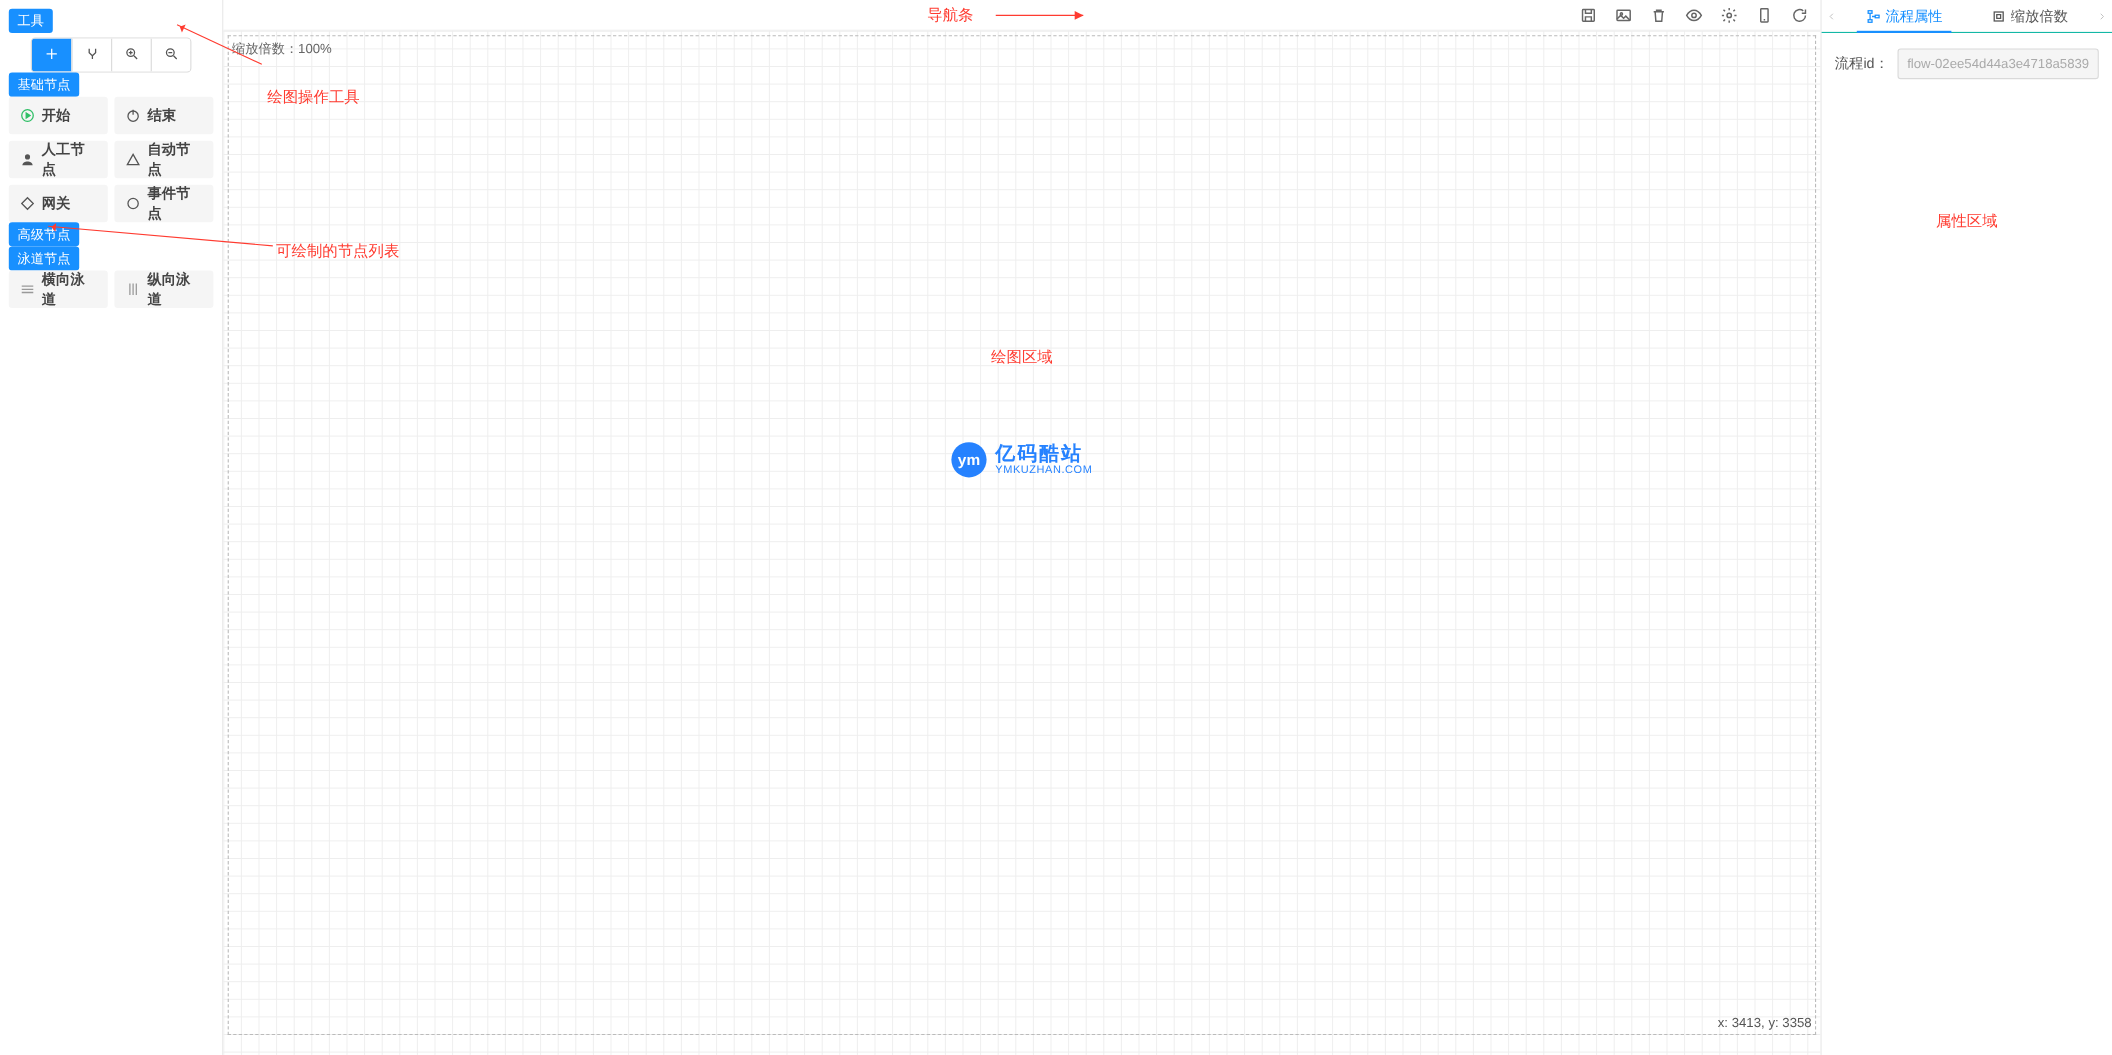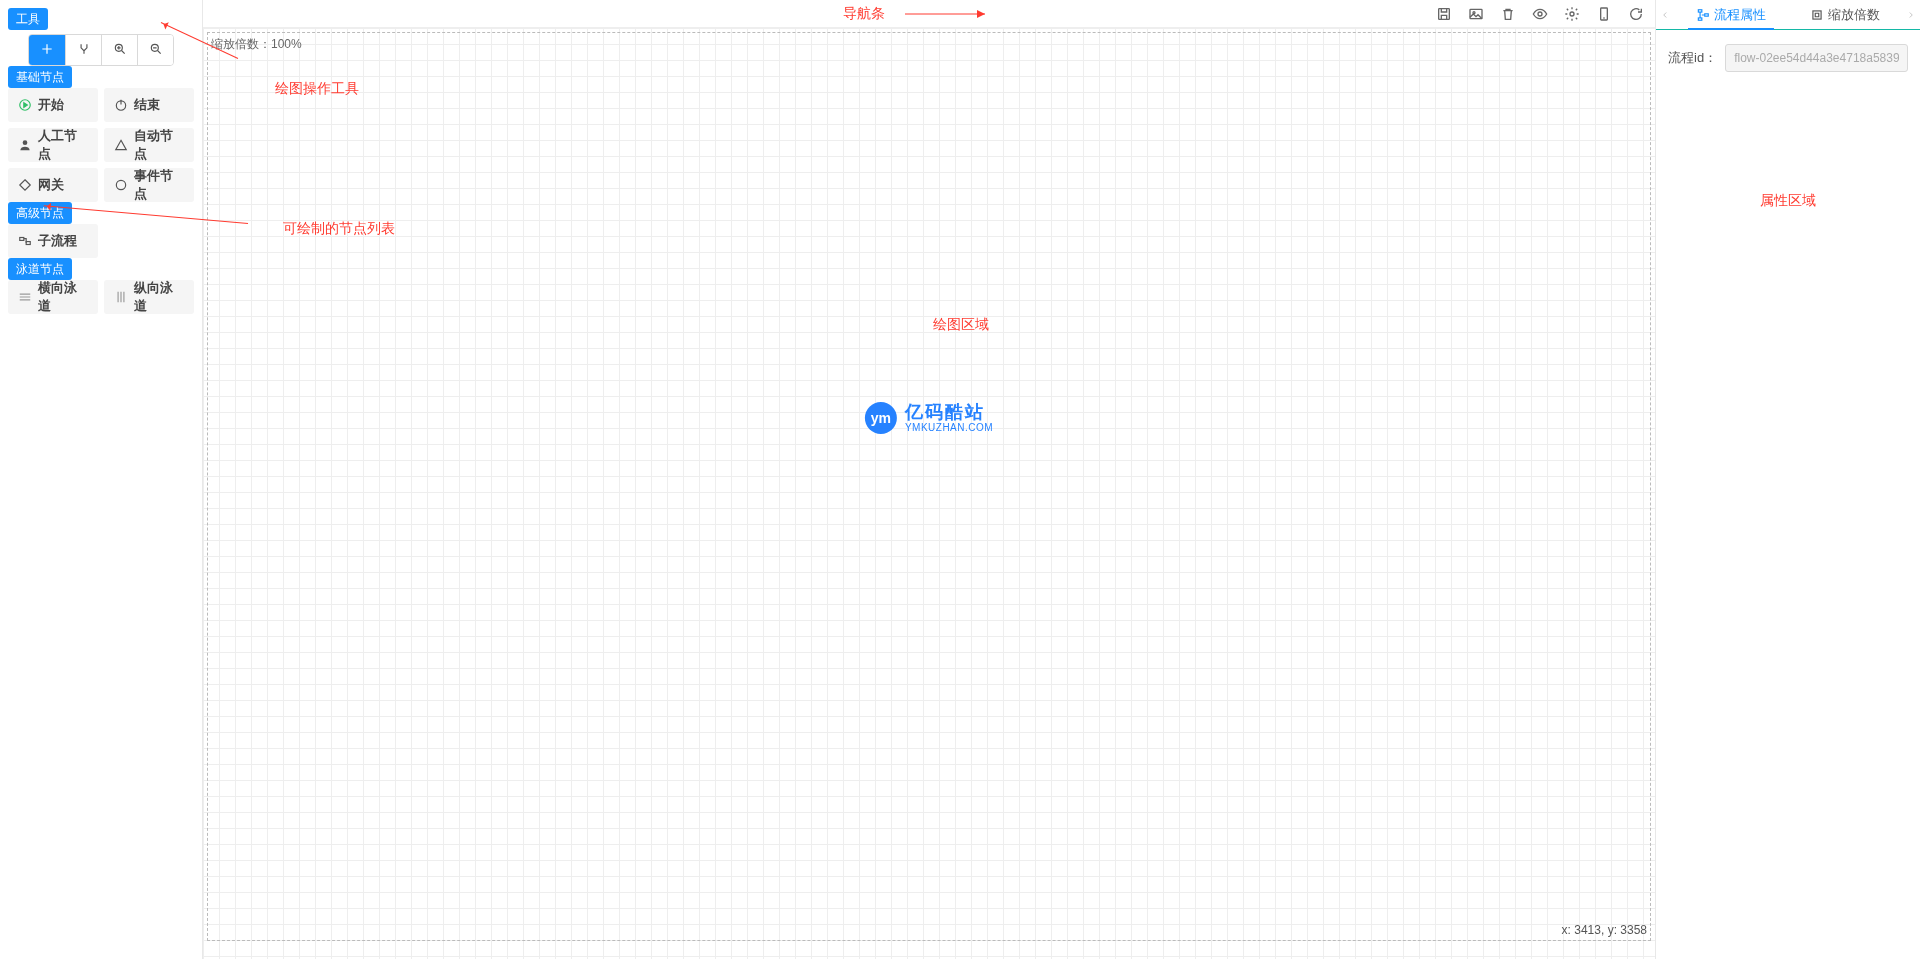--- a/index.html
+++ b/index.html
@@ -39,21 +39,21 @@
 .coord-label { position: absolute; right: 8px; bottom: 22px; font-size: 12px; color: #555; }
 .footer-bar { position: absolute; bottom: 0; left: 0; right: 0; height: 18px; text-align: center; font-size: 12px; color: #777; background: #fff; border-top: 1px solid #eee; line-height: 18px; }
 
 .watermark { position: absolute; left: 50%; top: 390px; transform: translate(-50%, -50%); display: flex; align-items: center; gap: 8px; opacity: .95; }
 .watermark .wm-circle { width: 32px; height: 32px; border-radius: 50%; background: #1b7cff; color: #ffffff; display: flex; align-items: center; justify-content: center; font-weight: bold; font-size: 14px; }
 .watermark .wm-text { display: flex; flex-direction: column; line-height: 1.1; }
 .watermark .wm-text .zh { color: #1b7cff; font-size: 18px; font-weight: bold; letter-spacing: 2px; }
 .watermark .wm-text .en { color: #1b7cff; font-size: 10px; letter-spacing: 0.5px; }
 
 
-.ann { position: absolute; color: #ff3b30; font-size: 14px; pointer-events: none; margin-left: 32px; }
+.ann { position: absolute; color: #ff3b30; font-size: 14px; pointer-events: none; }
 .arrow-line { position: absolute; height: 0; border-top: 1px solid #ff3b30; }
 .arrow-line::before { content: ""; position: absolute; left: -1px; top: -4px; border: 4px solid transparent; border-right-color: #ff3b30; }
 
 
 .props { width: 265px; border-left: 1px solid #e8e8e8; display: flex; flex-direction: column; }
 .tabs { display: flex; align-items: center; height: 30px; border-bottom: 1px solid #14b8a6; position: relative; }
 .tabs .tab { flex: 1; display: flex; align-items: center; justify-content: center; gap: 4px; font-size: 13px; color: #555; cursor: pointer; height: 100%; }
 .tabs .tab.active { color: #1890ff; }
 .tabs .tab.active::after { content: ""; position: absolute; bottom: -1px; height: 2px; background: #1890ff; width: 86px; }
 .tabs .nav-arrow { width: 18px; display: flex; align-items: center; justify-content: center; color: #bbb; cursor: pointer; }
@@ -150,32 +150,20 @@
         <span class="ico">
             <svg viewBox="0 0 24 24" fill="none" stroke="#555" stroke-width="2">
               <circle cx="12" cy="12" r="8"></circle>
             </svg>
           </span>
         <span>事件节点</span>
       </div>
     </div>
 
     <span class="tag section-tag">高级节点</span>
-    <div class="node-grid">
-      <div class="node-item full" style="grid-column:1/2">
-        <span class="ico">
-            <svg viewBox="0 0 24 24" fill="none" stroke="#555" stroke-width="2">
-              <rect x="3" y="6" width="7" height="5"></rect>
-              <rect x="14" y="13" width="7" height="5"></rect>
-              <path d="M10 8h4v7"></path>
-            </svg>
-          </span>
-        <span>子流程</span>
-      </div>
-    </div>
 
     <span class="tag section-tag">泳道节点</span>
     <div class="node-grid">
       <div class="node-item">
         <span class="ico">
             <svg viewBox="0 0 24 24" fill="none" stroke="#999" stroke-width="2">
               <path d="M3 7h18M3 12h18M3 17h18"></path>
             </svg>
           </span>
         <span>横向泳道</span>

